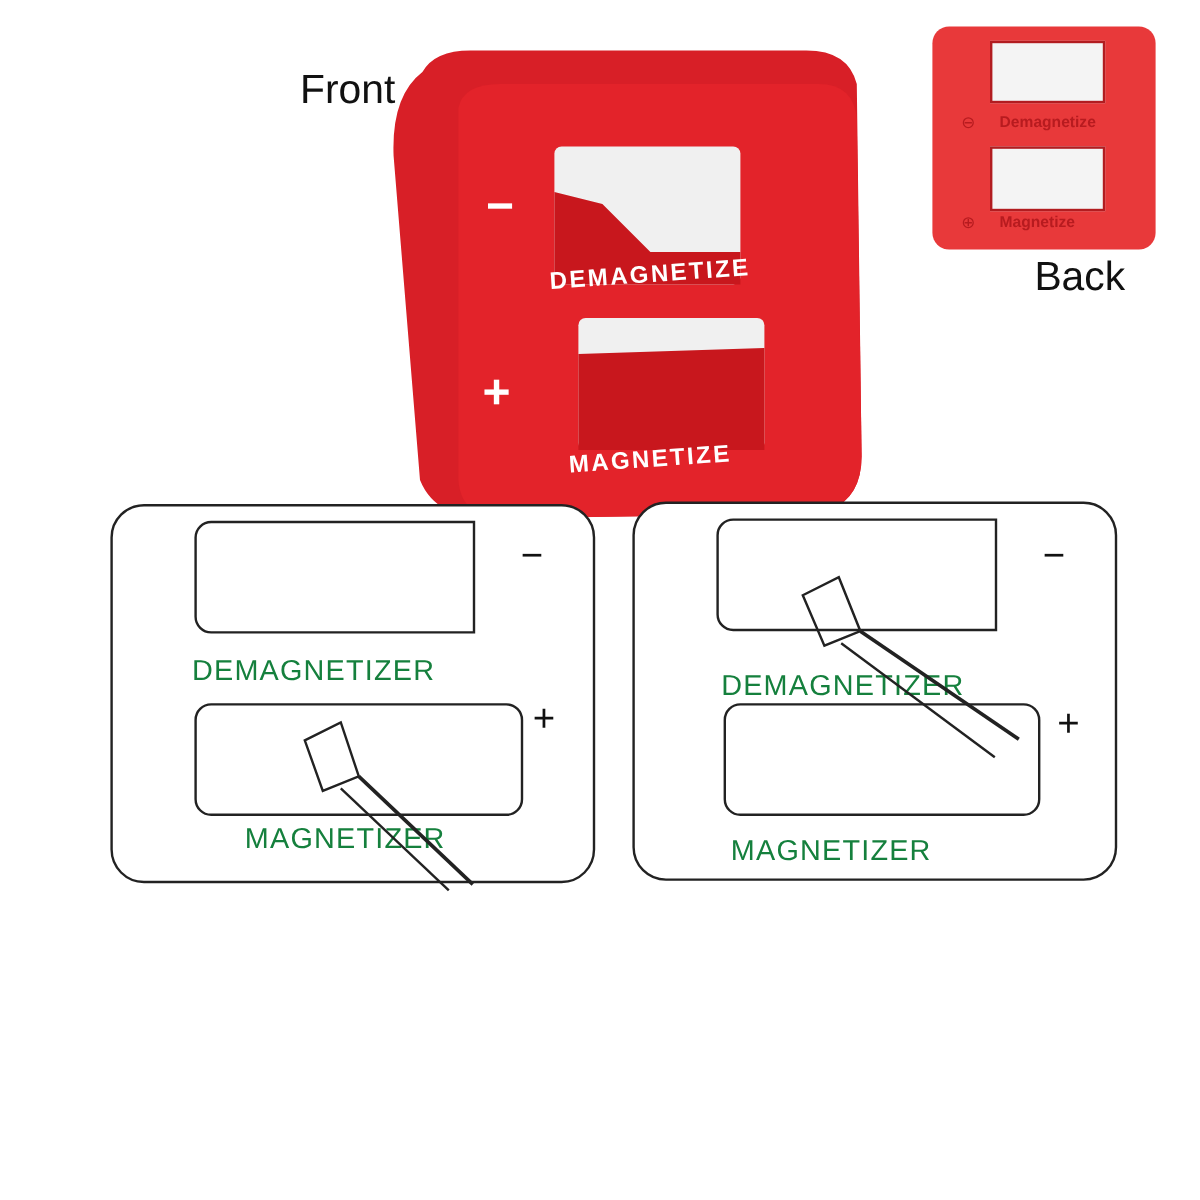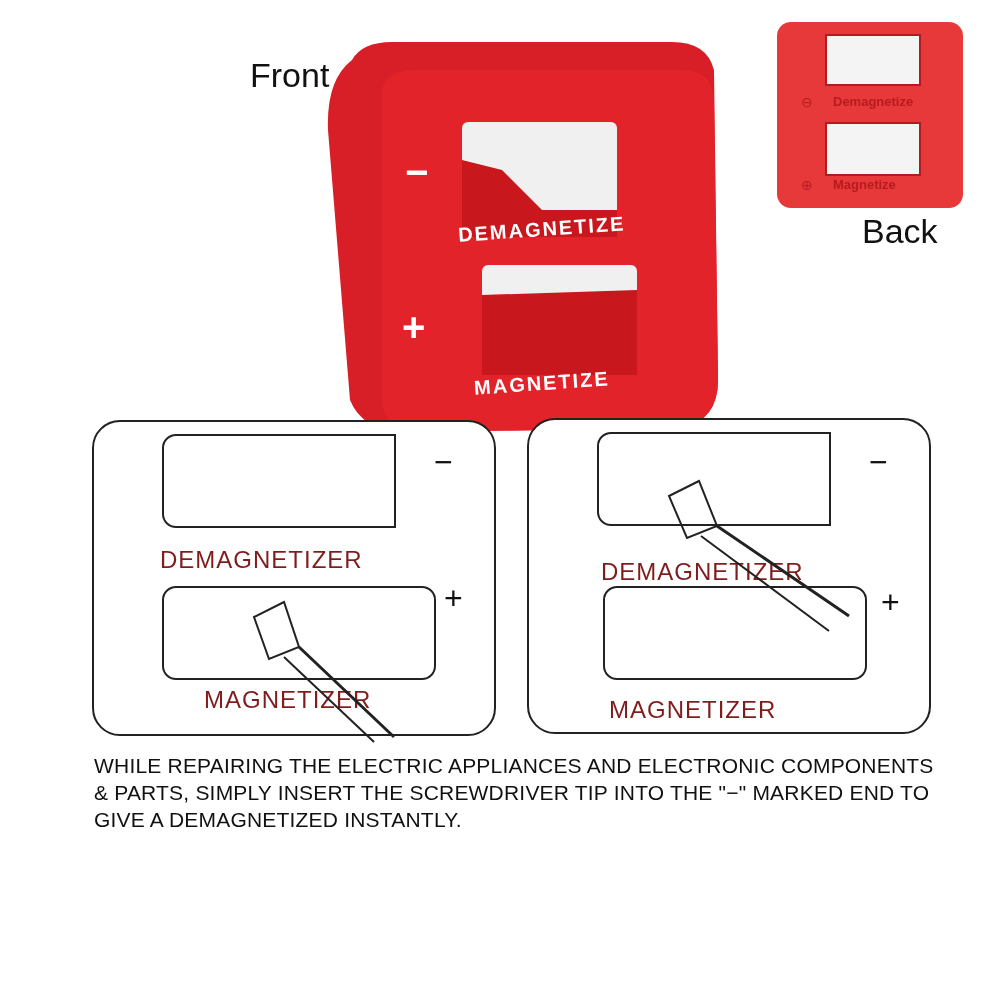--- a/index.html
+++ b/index.html
@@ -3,21 +3,21 @@
 <meta charset="utf-8">
 <style>
   html,body{margin:0;padding:0;background:#ffffff;}
   body{width:1000px;height:1000px;position:relative;overflow:hidden;font-family:"Liberation Sans",sans-serif;color:#111;}
   .abs{position:absolute;}
   .label-lg{font-size:34px;color:#111;}
   .back-card{left:777px;top:22px;width:186px;height:186px;border-radius:14px;background:#e8393a;}
   .hole{background:#f4f4f4;border:2px solid #b21c20;}
   .diag{border:2px solid #222;border-radius:28px;background:#fff;}
   .diag-inner{border:2px solid #222;background:#fff;}
-  .cap{font-size:24px;letter-spacing:1px;color:#7f1d1d;}
+  .cap{font-size:24px;letter-spacing:1px;color:#15803d;}
   .sign{font-size:32px;color:#111;}
   .usage{left:94px;top:752px;width:840px;font-size:21px;line-height:27px;color:#111;letter-spacing:0.2px;}
   .usage h3{margin:0;font-size:24px;font-weight:bold;}
   .usage p{margin:0 0 26px 0;}
 </style>
 </head>
 <body>
 
 <div class="abs label-lg" style="left:230px;top:56px;margin-left:20px;">Front</div>
 
@@ -68,14 +68,13 @@
   <div class="abs sign" style="left:352px;top:164px;">+</div>
   <div class="abs cap" style="left:80px;top:276px;">MAGNETIZER</div>
   <svg class="abs" style="left:130px;top:56px;" width="200" height="160">
     <polygon points="10,20 40,5 58,50 28,62" fill="none" stroke="#222" stroke-width="2"></polygon>
     <line x1="58" y1="50" x2="190" y2="140" stroke="#222" stroke-width="3"></line>
     <line x1="42" y1="60" x2="170" y2="155" stroke="#222" stroke-width="2"></line>
   </svg>
 </div>
 
 <div class="abs usage">
-  <p>WHILE REPAIRING THE ELECTRIC APPLIANCES AND ELECTRONIC COMPONENTS &amp; PARTS, SIMPLY INSERT THE SCREWDRIVER TIP INTO THE "−" MARKED END TO GIVE A DEMAGNETIZED INSTANTLY.</p>
 </div>
 
 </body></html>

